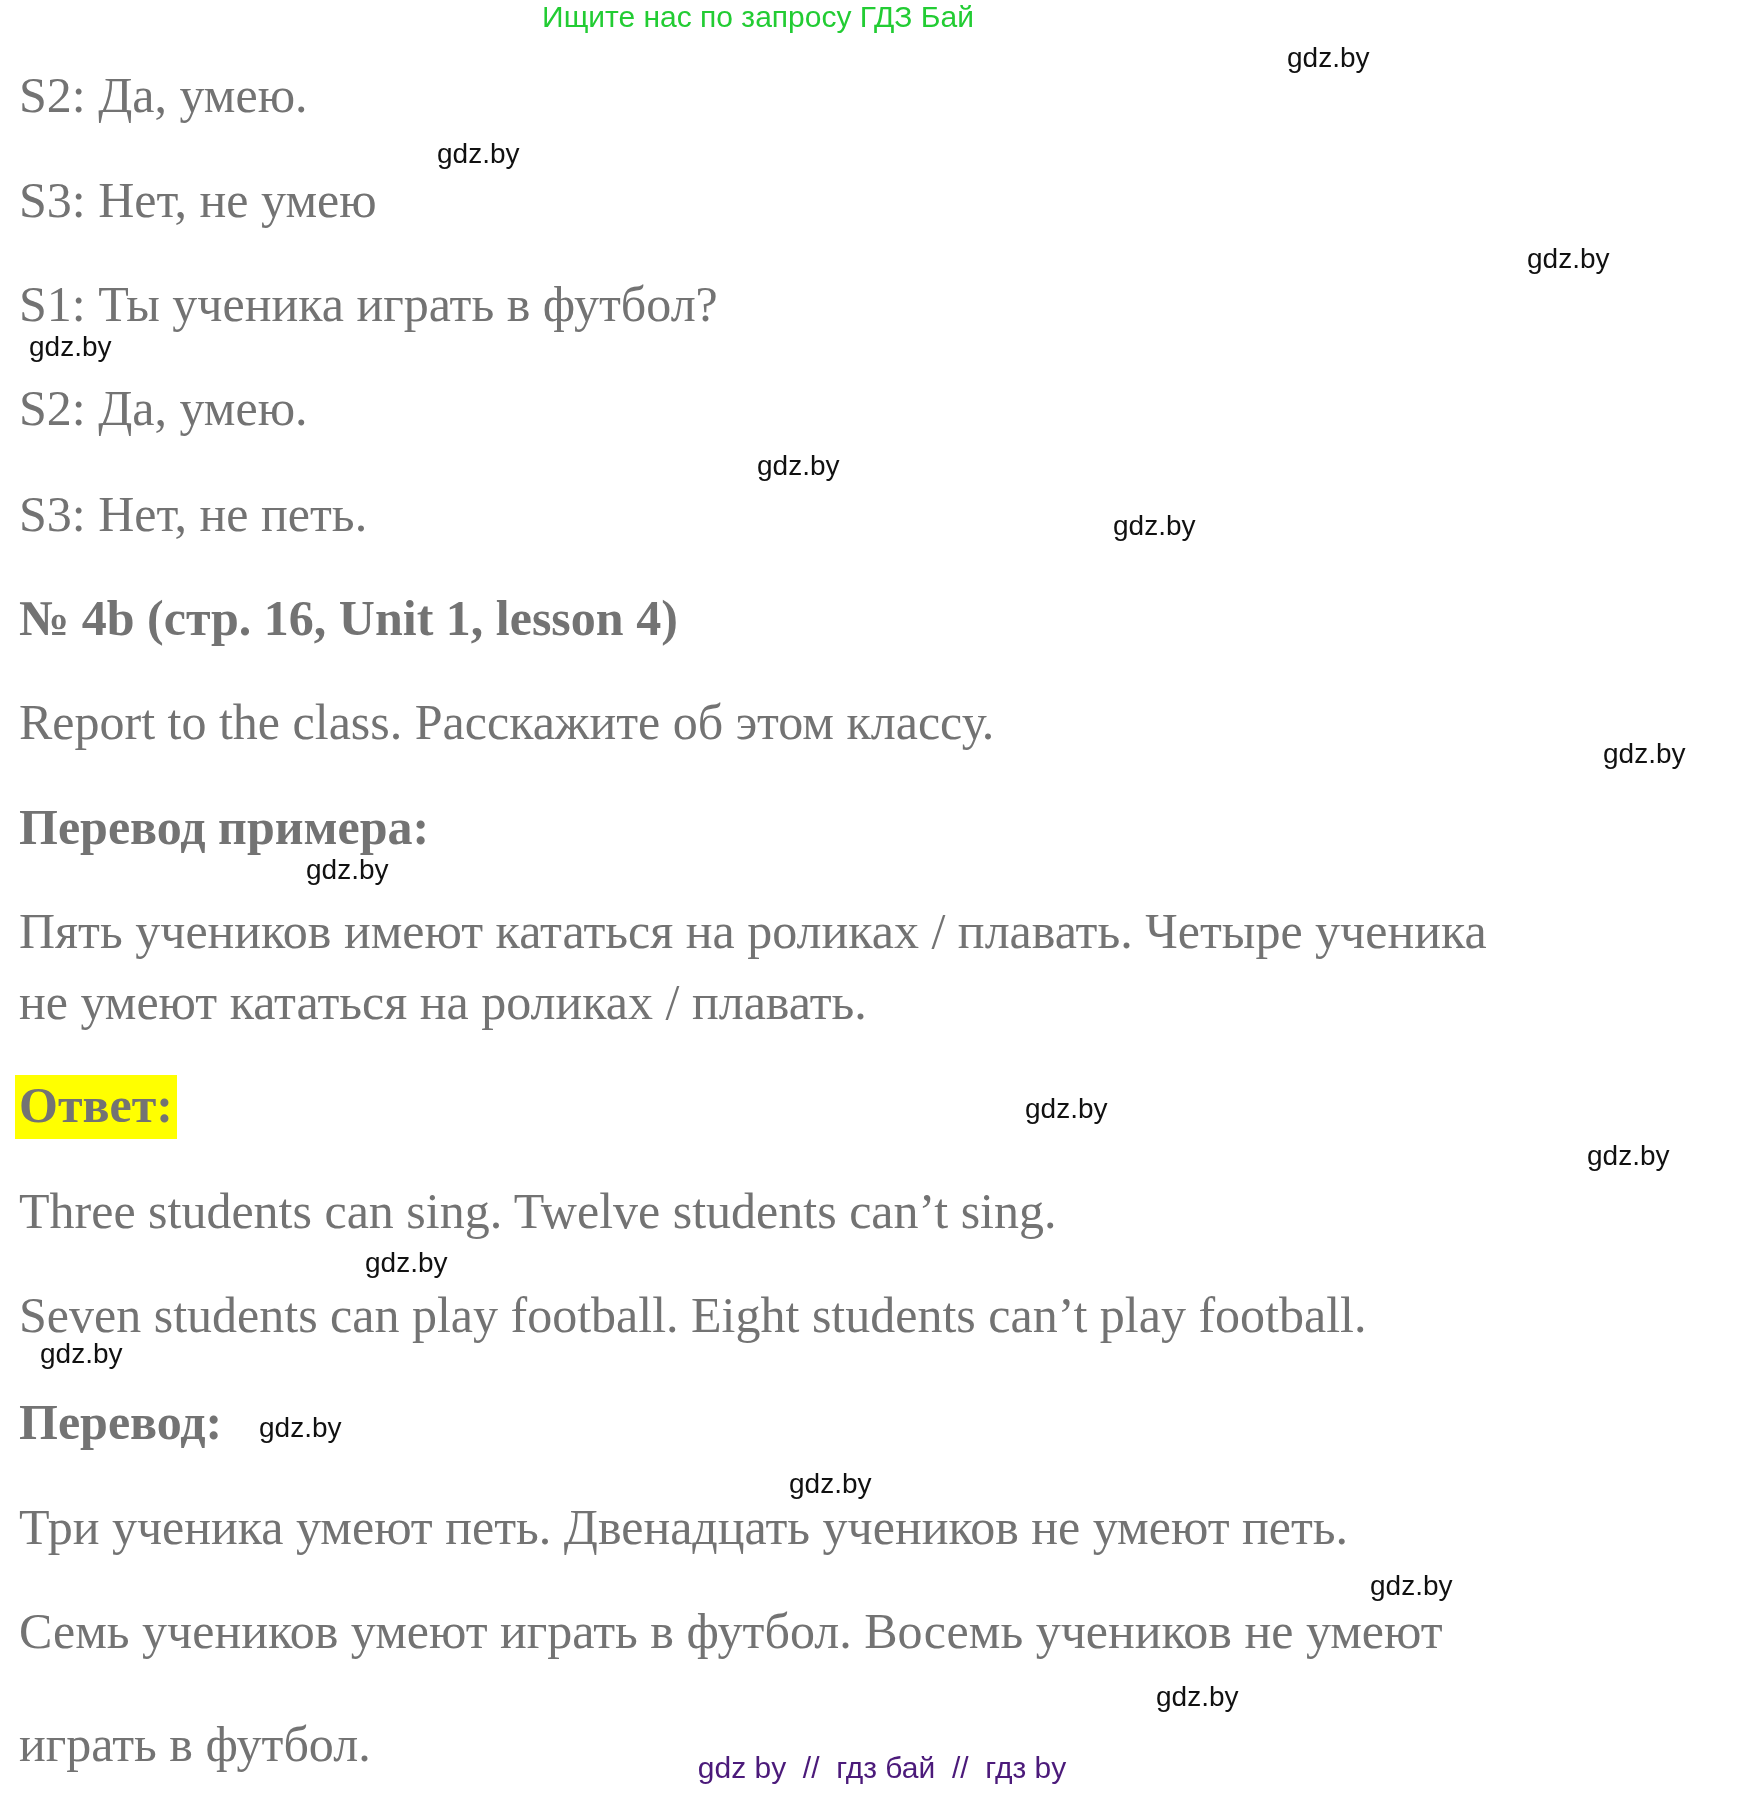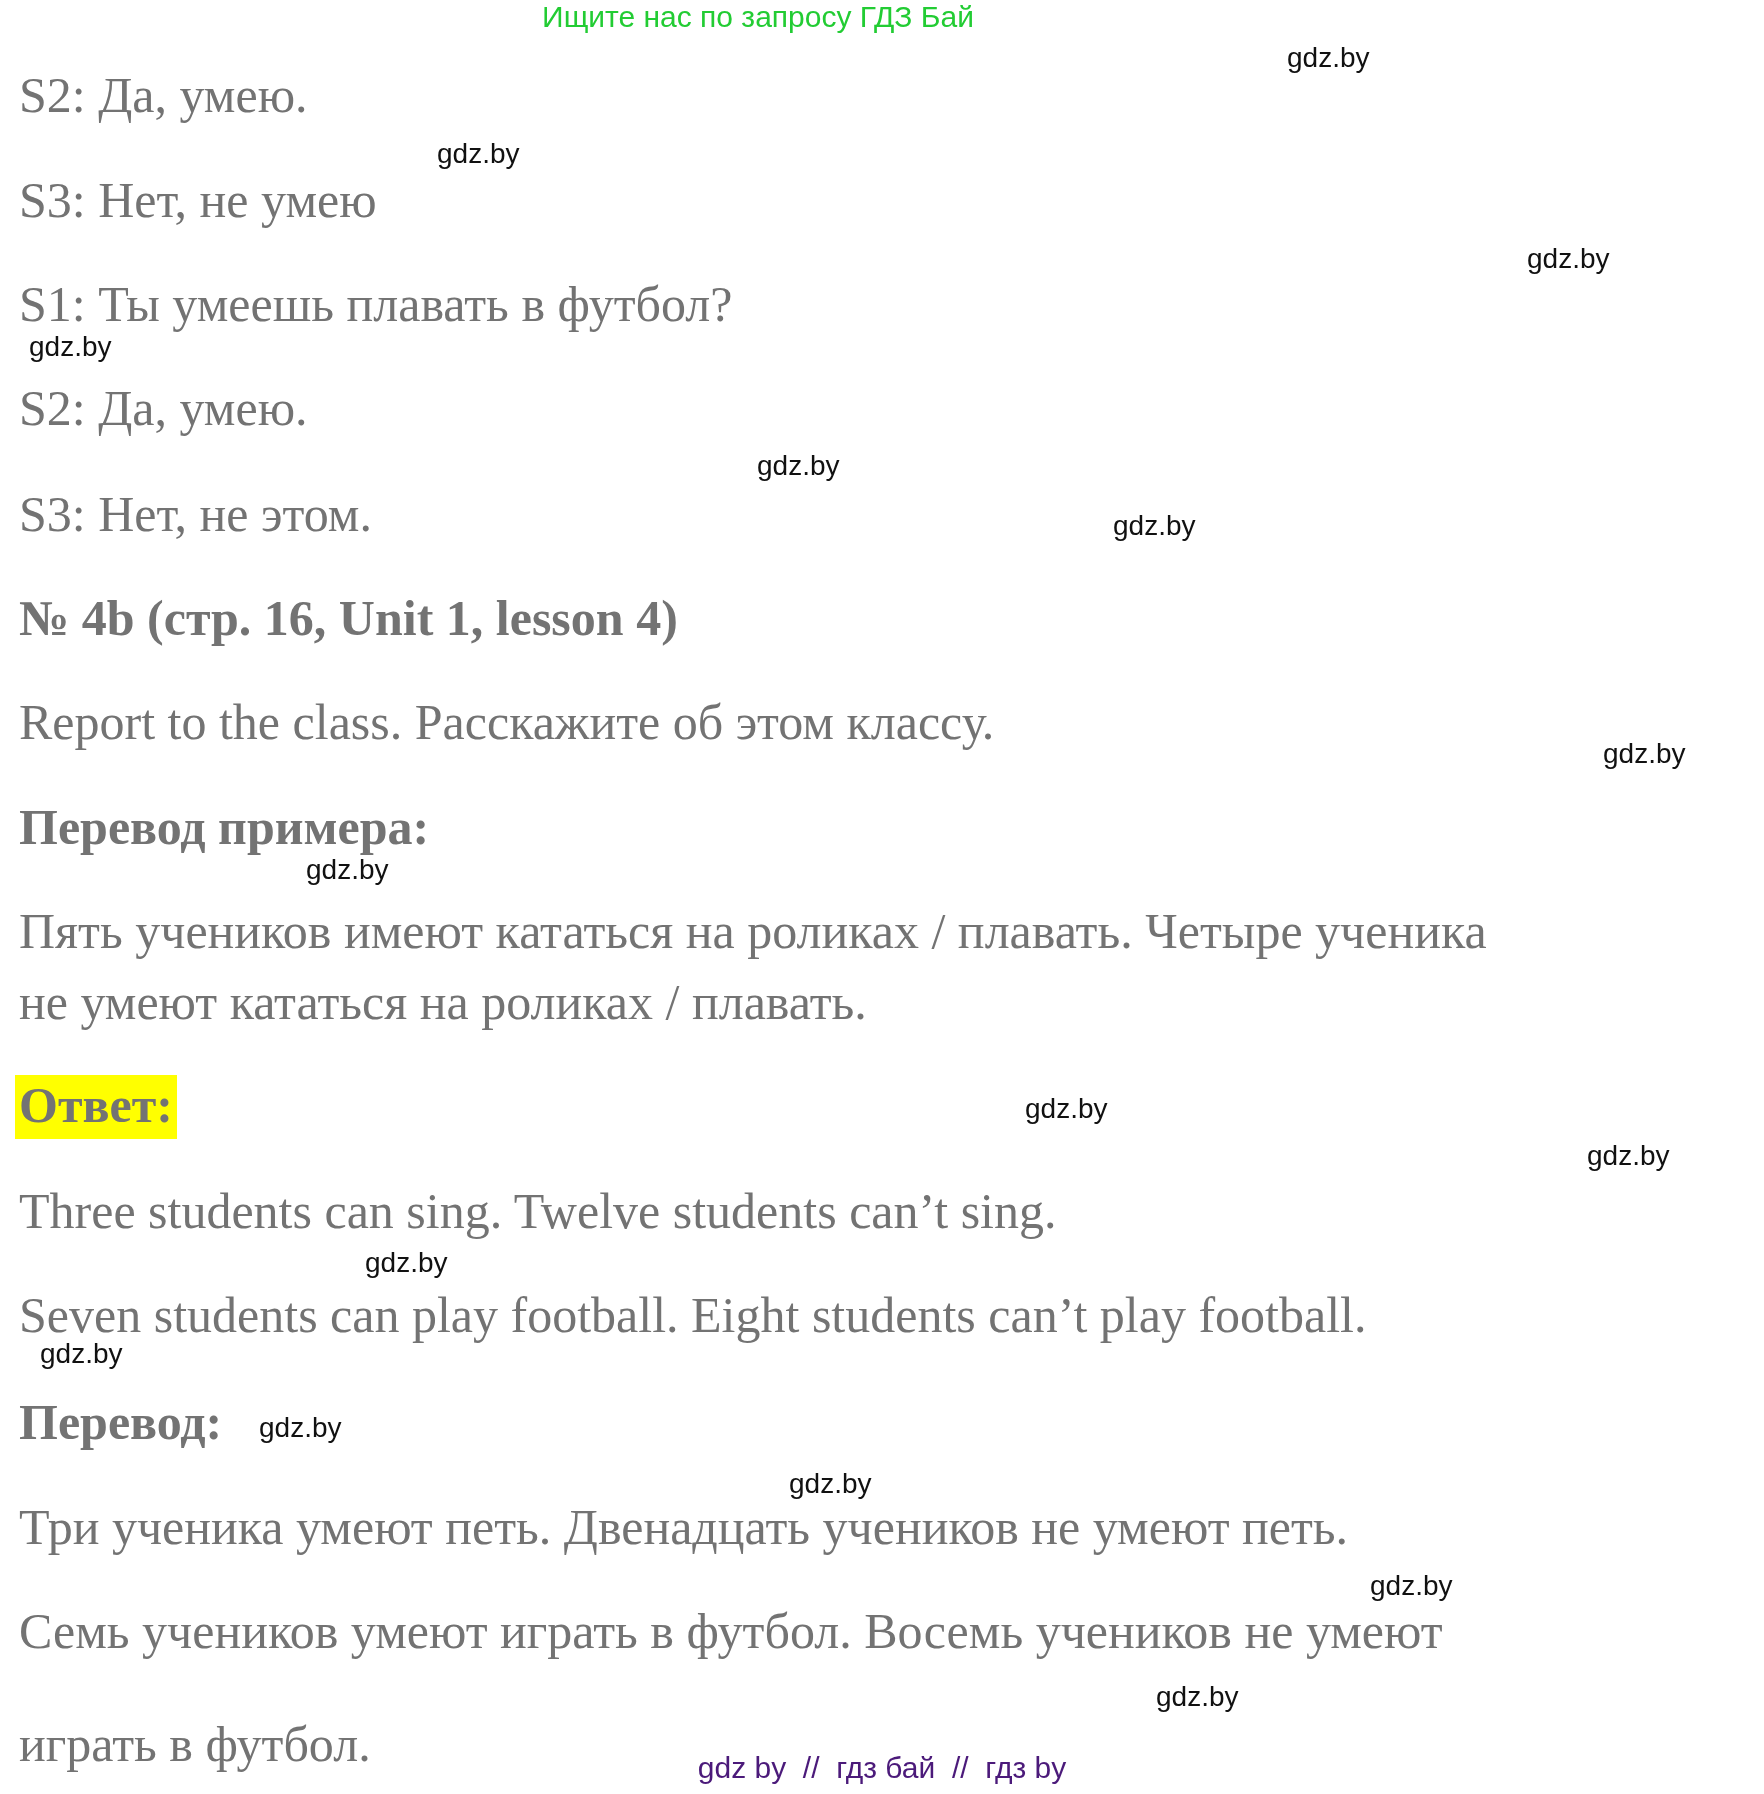--- a/index.html
+++ b/index.html
@@ -12,23 +12,23 @@
     .footer { position: absolute; top: 1753px; left: 0; width: 1764px; text-align: center; font-family: "Liberation Sans", "DejaVu Sans", sans-serif; font-size: 30px; line-height: 1; white-space: pre; }
     .highlight { background: #ffff00; padding: 2px 4px 6px 4px; margin-left: -4px; }
   </style>
 </head>
 <body>
 
 <div class="top-banner" style="color:#22cc33;">Ищите нас по запросу ГДЗ Бай</div>
 
 <div class="serif line" style="top:70px;">S2: Да, умею.</div>
 <div class="serif line" style="top:175px;">S3: Нет, не умею</div>
-<div class="serif line" style="top:279px;">S1: Ты умеешь плавать в футбол?</div>
+<div class="serif line" style="top:279px;">S1: Ты ученика играть в футбол?</div>
 <div class="serif line" style="top:383px;">S2: Да, умею.</div>
-<div class="serif line" style="top:489px;">S3: Нет, не этом.</div>
+<div class="serif line" style="top:489px;">S3: Нет, не петь.</div>
 
 <div class="serif line bold" style="top:593px;">№ 4b (стр. 16, Unit 1, lesson 4)</div>
 <div class="serif line" style="top:697px;">Report to the class. Расскажите об этом классу.</div>
 
 <div class="serif line bold" style="top:802px;">Перевод примера:</div>
 <div class="serif line" style="top:906px;">Пять учеников имеют кататься на роликах / плавать. Четыре ученика</div>
 <div class="serif line" style="top:977px;">не умеют кататься на роликах / плавать.</div>
 
 <div class="serif line bold" style="top:1080px;">
   <span class="highlight">Ответ:</span>

